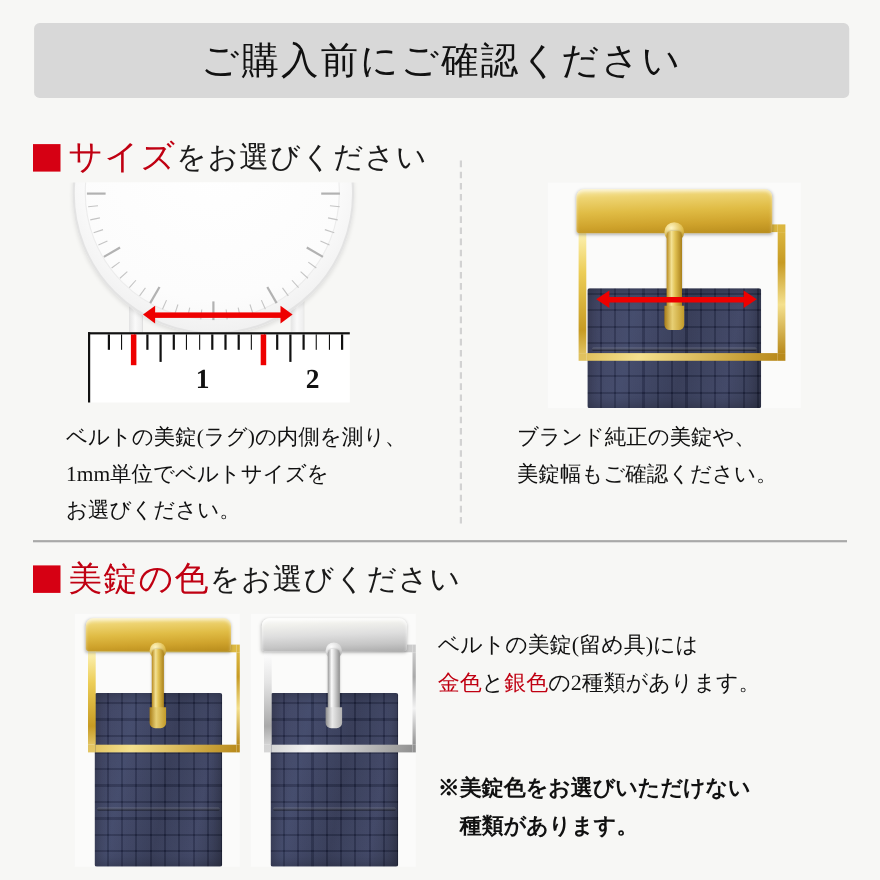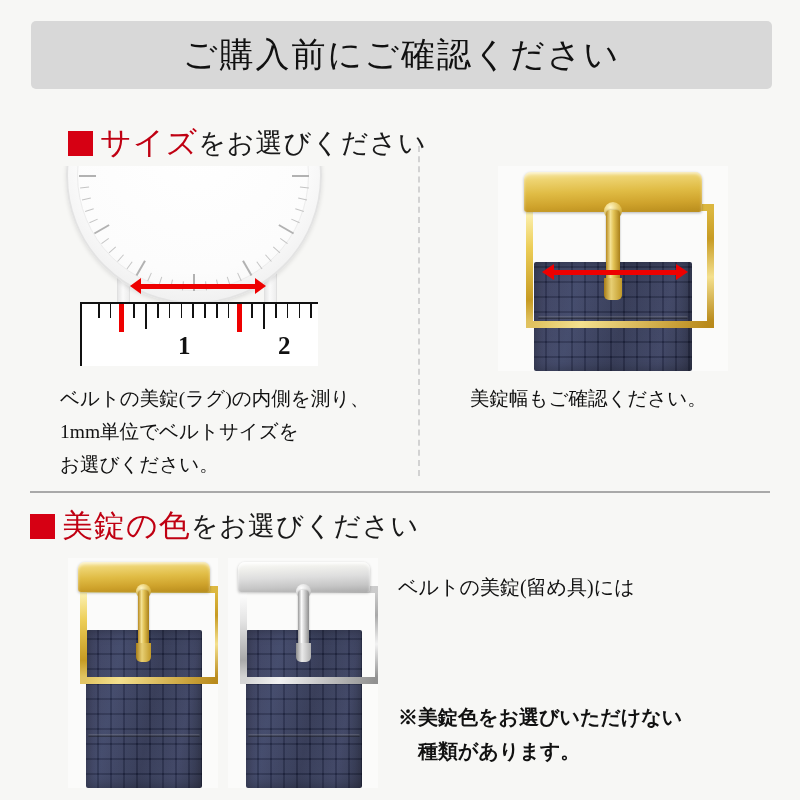--- a/index.html
+++ b/index.html
@@ -24,21 +24,21 @@
     white-space:nowrap;
   }
 
   
   .sec-head{position:absolute;display:flex;align-items:center;white-space:nowrap;}
   .sec-head .sq{
     display:inline-block;width:25px;height:25px;background:#d60013;margin-right:7px;
   }
   .sec-head .red{color:#c00012;font-size:31px;letter-spacing:1px;}
   .sec-head .blk{color:#1a1a1a;font-size:27px;letter-spacing:1px;}
-  #head-size{left:30px;top:122px;margin-left:38px;}
+  #head-size{left:30px;top:122px;}
   #head-color{left:30px;top:505px;}
 
   
   .vdivider{
     position:absolute;left:418px;top:146px;width:0;height:330px;
     border-left:2px dashed #d2d2d2;
   }
   .hdivider{
     position:absolute;left:30px;top:491px;width:740px;height:2px;
     background:#a9a9a9;
@@ -300,20 +300,21 @@
     </div>
   </div>
 
   <div class="caption" id="cap-size">
     <div>ベルトの美錠(ラグ)の内側を測り、</div>
     <div>1mm単位でベルトサイズを</div>
     <div>お選びください。</div>
   </div>
 
   <div class="caption" id="cap-buckle">
+    <div>ブランド純正の美錠や、</div>
     <div>美錠幅もご確認ください。</div>
   </div>
 
   <div class="sec-head" id="head-color">
     <span class="sq"></span>
     <span class="red">美錠の色</span>
     <span class="blk">をお選びください</span>
   </div>
 
   <div class="fig" id="fig-buckle-pair-gold">
@@ -333,20 +334,23 @@
     <div class="strap-seam" style="left:20px;top:176px;width:112px;"></div>
     <div class="frame-silver" style="left:12px;top:28px;width:128px;height:84px;"></div>
     <div class="plate-silver" style="left:10px;top:4px;width:132px;height:30px;"></div>
     <div class="knob-silver" style="left:68px;top:26px;width:15px;height:15px;"></div>
     <div class="tongue-silver" style="left:70px;top:32px;width:11px;height:56px;"></div>
     <div class="tongue-tip-silver" style="left:68px;top:85px;width:15px;height:19px;"></div>
   </div>
 
   <div id="text-color">
     <div class="line">ベルトの美錠(留め具)には</div>
+    <div class="line">
+      <span class="red">金色</span><span>と</span><span class="red">銀色</span><span>の2種類があります。</span>
+    </div>
   </div>
 
   <div id="note-color">
     <div class="line">※美錠色をお選びいただけない</div>
     <div class="line indent">種類があります。</div>
   </div>
 
 </div>
 
 </body></html>

